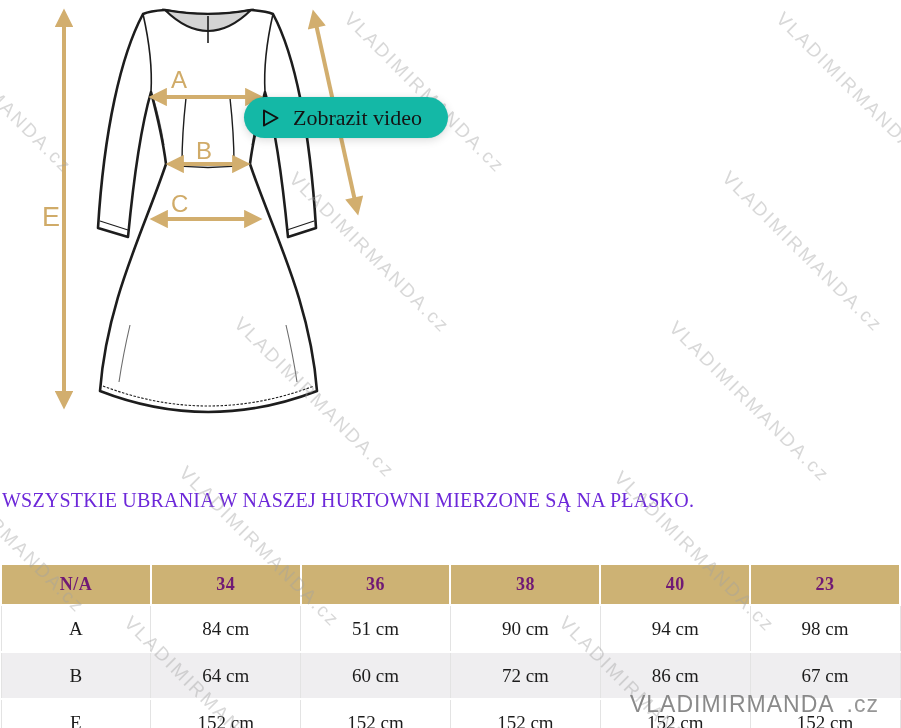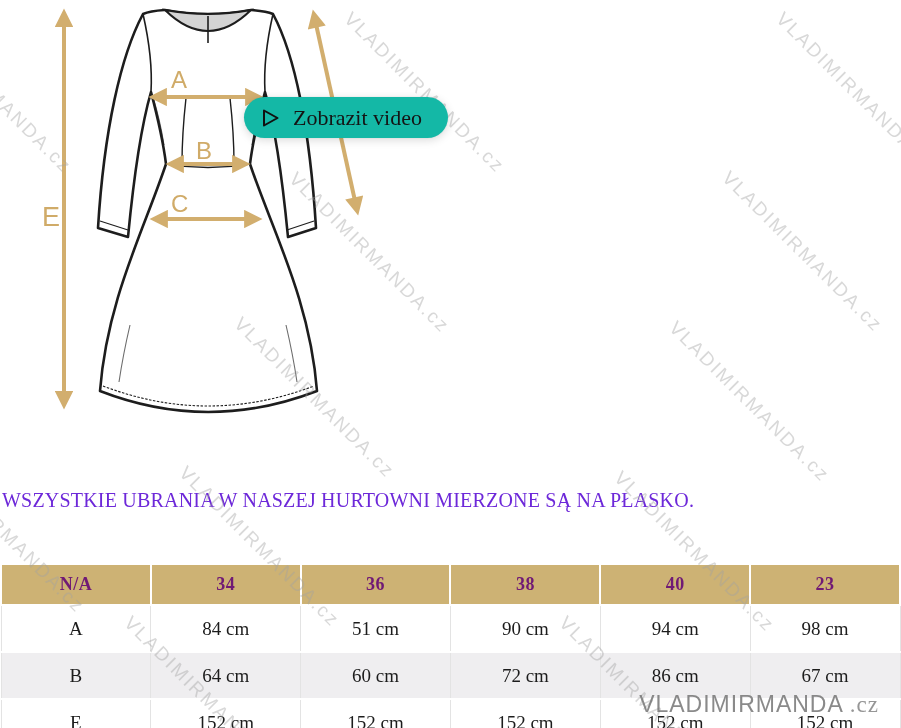--- a/index.html
+++ b/index.html
@@ -47,21 +47,21 @@
     border-left:1px solid #e3e3e3;border-right:1px solid #e3e3e3;
     border-top:2px solid #ffffff;border-bottom:2px solid #ffffff;
   }
   .size-table tr.alt td{background:#efeef0;}
   
   .brand-logo{
     position:absolute;top:691px;right:22px;z-index:5;
     font-family:"Liberation Sans",sans-serif;font-size:23px;letter-spacing:1px;
     color:rgba(118,118,118,0.85);white-space:nowrap;
   }
-  .brand-logo .suffix{margin-left:6px;color:rgba(132,132,132,0.85);font-family:Liberation Serif, serif;}
+  .brand-logo .suffix{margin-left:12px;color:rgba(132,132,132,0.85);}
 </style>
 </head>
 <body>
 
 <div>
   <div class="watermark" style="left:-78px;top:8px">VLADIMIRMANDA.cz</div>
   <div class="watermark" style="left:355px;top:8px">VLADIMIRMANDA.cz</div>
   <div class="watermark" style="left:787px;top:8px">VLADIMIRMANDA.cz</div>
   <div class="watermark" style="left:300px;top:168px">VLADIMIRMANDA.cz</div>
   <div class="watermark" style="left:733px;top:167px">VLADIMIRMANDA.cz</div>

